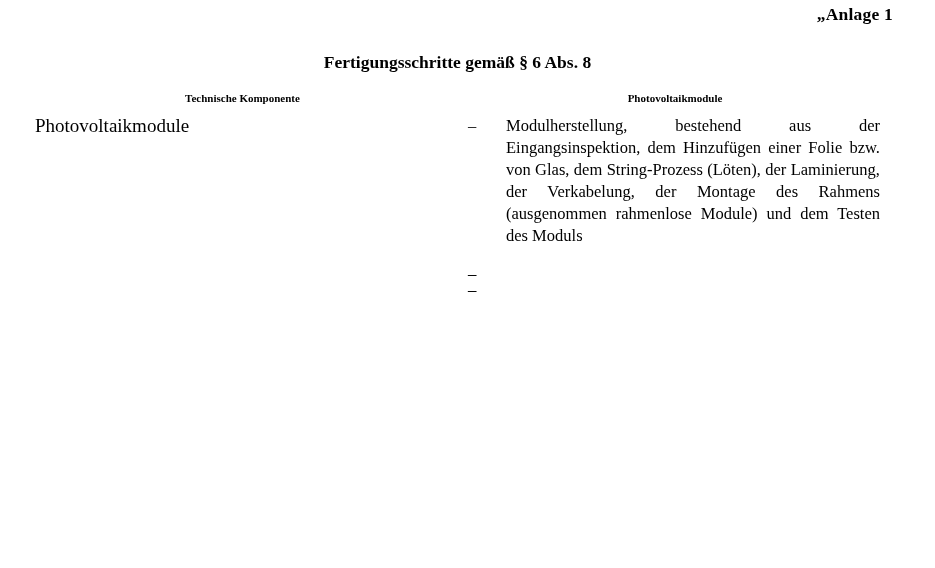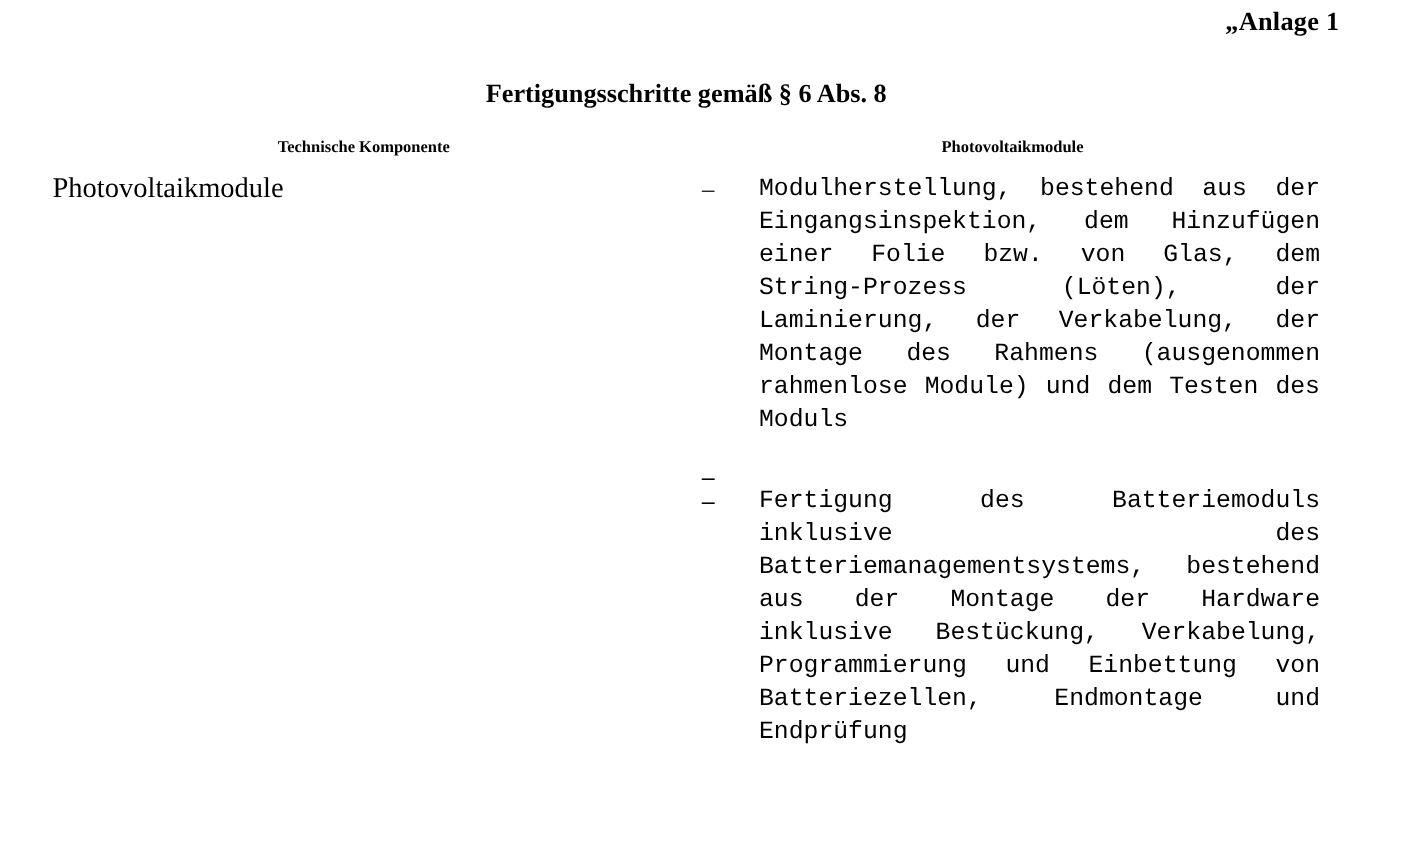--- a/index.html
+++ b/index.html
@@ -124,21 +124,20 @@
 
   .step-text {
     display: block;
     margin-left: 506px;
     width: 374px;
     font-size: 16.5px;
     line-height: 22px;
     text-align: justify;
     text-justify: inter-word;
     hyphens: none;
-    font-family: Liberation Mono, monospace;
   }
 
   
   .row-spacer { height: 8px; }
 </style>
 </head>
 <body>
 
 <div class="page">
 
@@ -173,19 +172,18 @@
         </ul>
       </div>
       <div class="row-spacer"></div>
       <div class="row">
         <ul class="steps">
           <li class="step">
             <span class="dash">–</span>
           </li>
           <li class="step">
             <span class="dash">–</span>
-            <span class="step-text">Fertigung des Batteriemoduls inklusive des Batteriemanagementsystems, bestehend aus der Montage der Hardware inklusive Bestückung, Verkabelung, Programmierung und Einbettung von Batteriezellen, Endmontage und Endprüfung</span>
           </li>
         </ul>
       </div>
     </div>
 
 </div>
 
 </body></html>

